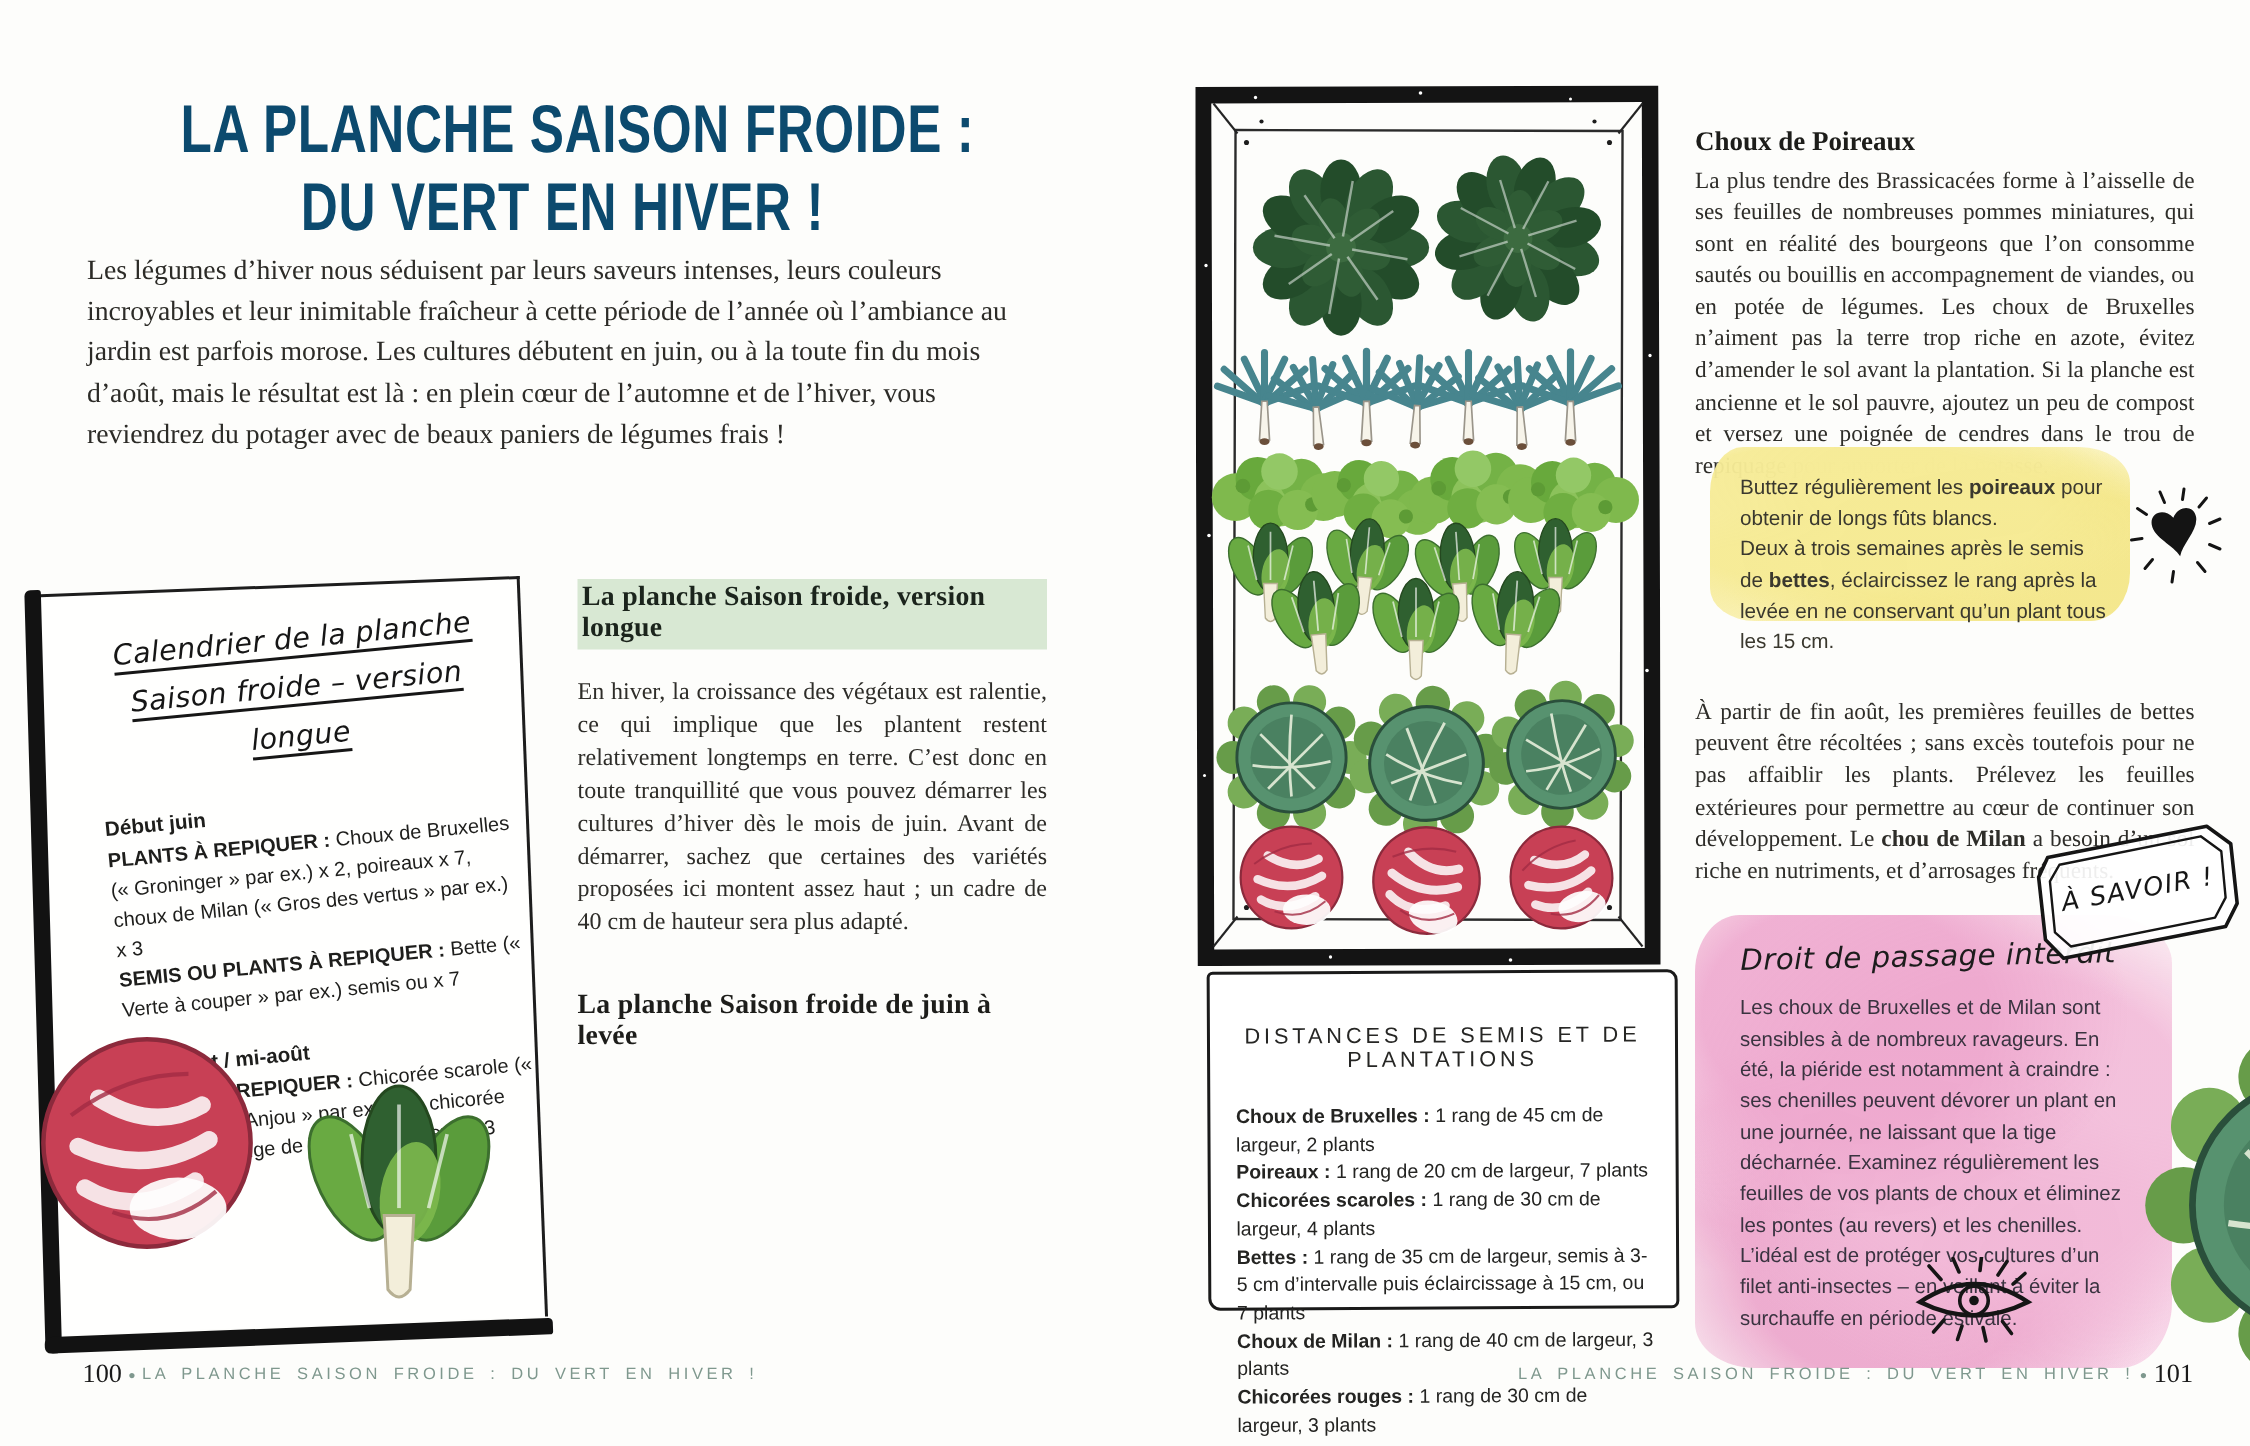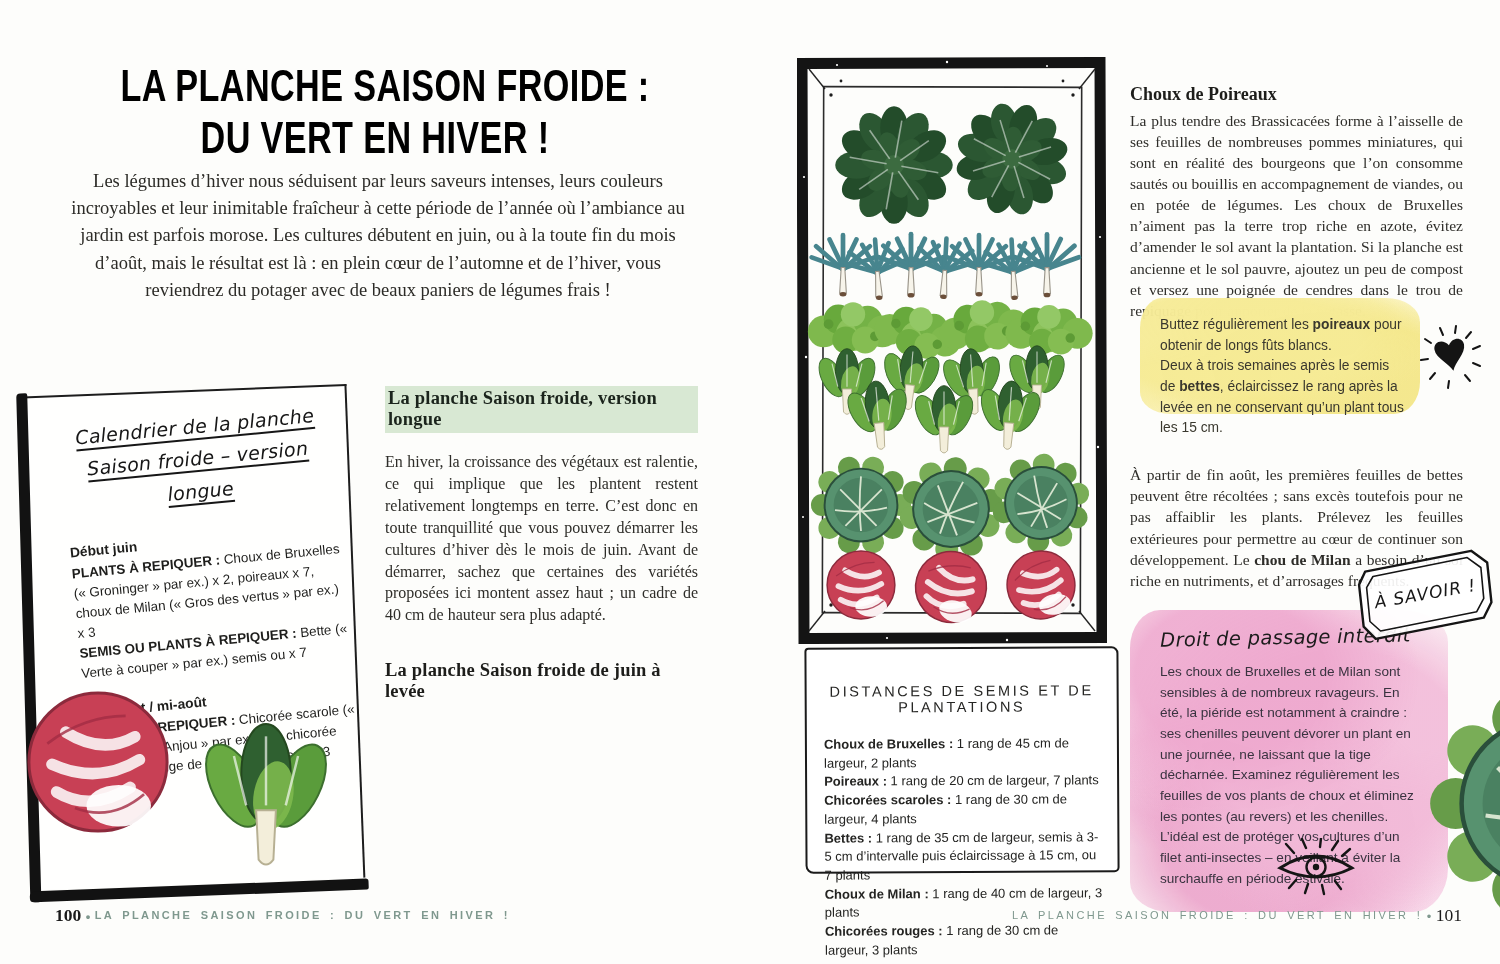--- a/index.html
+++ b/index.html
@@ -1,25 +1,25 @@
 <!DOCTYPE html>
 <html><head>
 <meta charset="utf-8">
 <style>
   html,body{margin:0;padding:0;background:#e8e8e6;}
   .spread{position:relative;width:1500px;height:964px;background:#fdfdfb;overflow:hidden;
           font-family:"Liberation Serif","DejaVu Serif",serif;color:#2e2d29;}
   .abs{position:absolute;}
 
   
-  .l-title{left:40px;top:60px;width:670px;text-align:center;color:#000000;}
+  .l-title{left:40px;top:60px;width:670px;text-align:center;color:#0c4a6e;}
   .l-title .tline{font-family:"Liberation Sans","DejaVu Sans",sans-serif;font-weight:800;
                   font-size:45px;line-height:1.16;transform:scaleX(.76);transform-origin:50% 50%;
                   letter-spacing:.5px;white-space:nowrap;}
-  .l-intro{left:58px;top:168px;width:640px;text-align:center;font-size:18.5px;line-height:1.47;color:#2c2b27;}
+  .l-intro{left:58px;top:168px;width:640px;text-align:left;font-size:18.5px;line-height:1.47;color:#2c2b27;}
 
   .l-card{left:32px;top:390px;width:322px;height:492px;background:#fffffe;
           border-top:2px solid #1d1d1d;border-right:2px solid #1d1d1d;transform:rotate(-2.2deg);}
   .edgeL{position:absolute;left:-9px;top:-5px;bottom:-12px;width:11px;background:#121212;
          border-radius:4px 2px 3px 5px;transform:rotate(.6deg);}
   .edgeB{position:absolute;left:-12px;right:-5px;bottom:-12px;height:11px;background:#121212;
          border-radius:5px 3px 2px 4px;}
   .card-inner{position:absolute;left:34px;top:26px;right:16px;transform:rotate(-3.2deg);transform-origin:0 0;}
   .hand{font-family:"DejaVu Sans",sans-serif;font-style:italic;}
   .card-title{font-size:19px;line-height:1.7;text-align:center;color:#161616;letter-spacing:.3px;}
@@ -35,21 +35,21 @@
            padding:2px 8px 3px 3px;letter-spacing:.2px;}
   .plain-head{font-weight:700;font-size:18.5px;color:#1d1d1a;margin-top:34px;letter-spacing:.2px;}
   .mid-col p{margin:18px 0 0 0;font-size:16px;line-height:1.37;text-align:justify;}
   .mid-col p.cont{margin-top:0;}
   .em{font-style:italic;}
 
   .footer{top:905px;font-family:"Liberation Sans","DejaVu Sans",sans-serif;}
   .foot-page{font-family:"Liberation Serif",serif;font-size:17.5px;color:#1a1a1a;}
   .foot-sep{color:#7f988e;font-size:13px;}
   .foot-text{color:#7f988e;font-size:11px;letter-spacing:2.4px;word-spacing:3px;position:relative;top:-2px;}
-  .footerL{left:55px;font-weight:bold;}
+  .footerL{left:55px;}
   .footerR{left:1000px;width:462px;text-align:right;}
 
   
   .bed{left:797px;top:57px;}
   .dist-box{left:805px;top:647px;width:310px;height:222px;background:#fff;
             border:2px solid #1a1a1a;border-radius:4px 7px 5px 8px;transform:rotate(-.3deg);}
   .dist-title{margin-top:34px;text-align:center;font-family:"Liberation Sans",sans-serif;
               font-size:14.5px;letter-spacing:2.6px;color:#262624;font-weight:500;}
   .dist-rows{margin:20px 15px 0 17px;font-family:"Liberation Sans",sans-serif;
              font-size:13px;line-height:1.44;color:#242422;}

